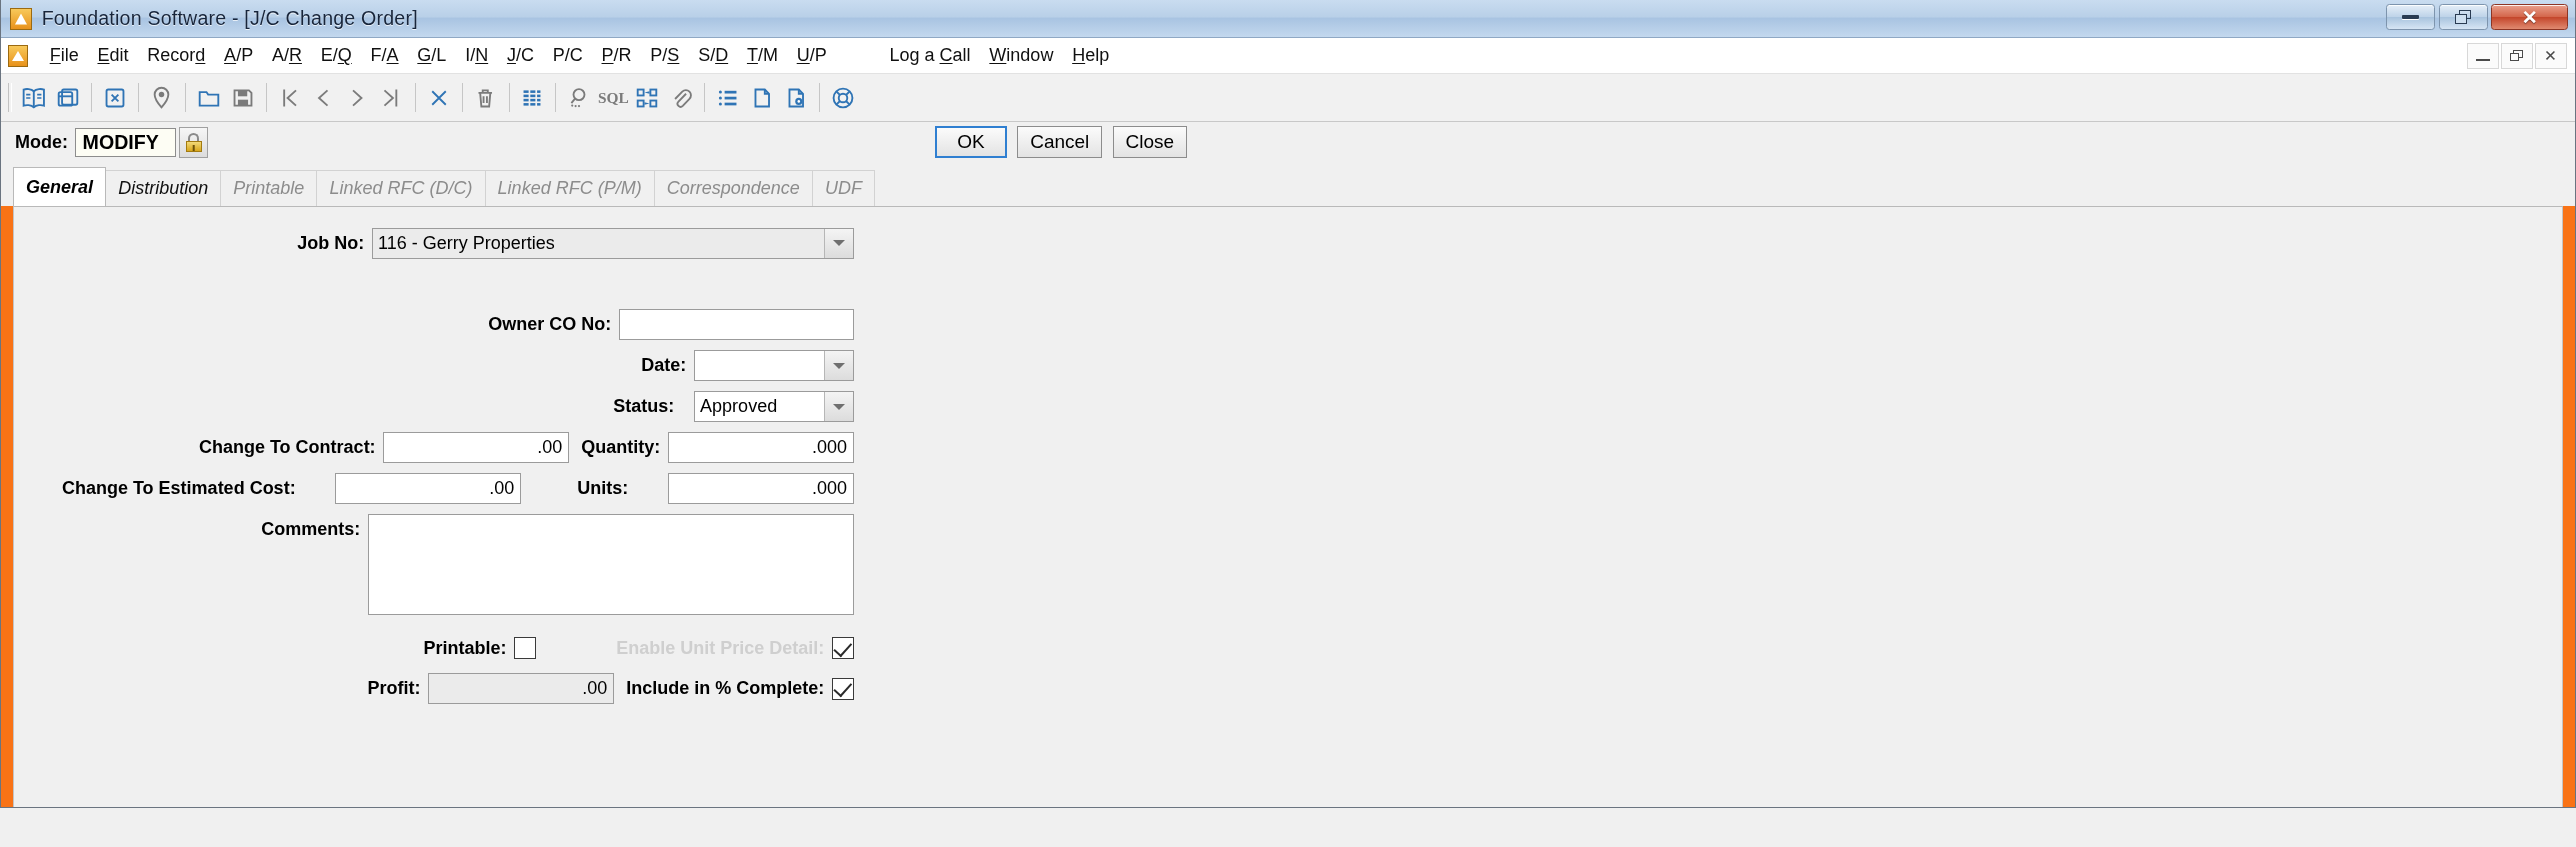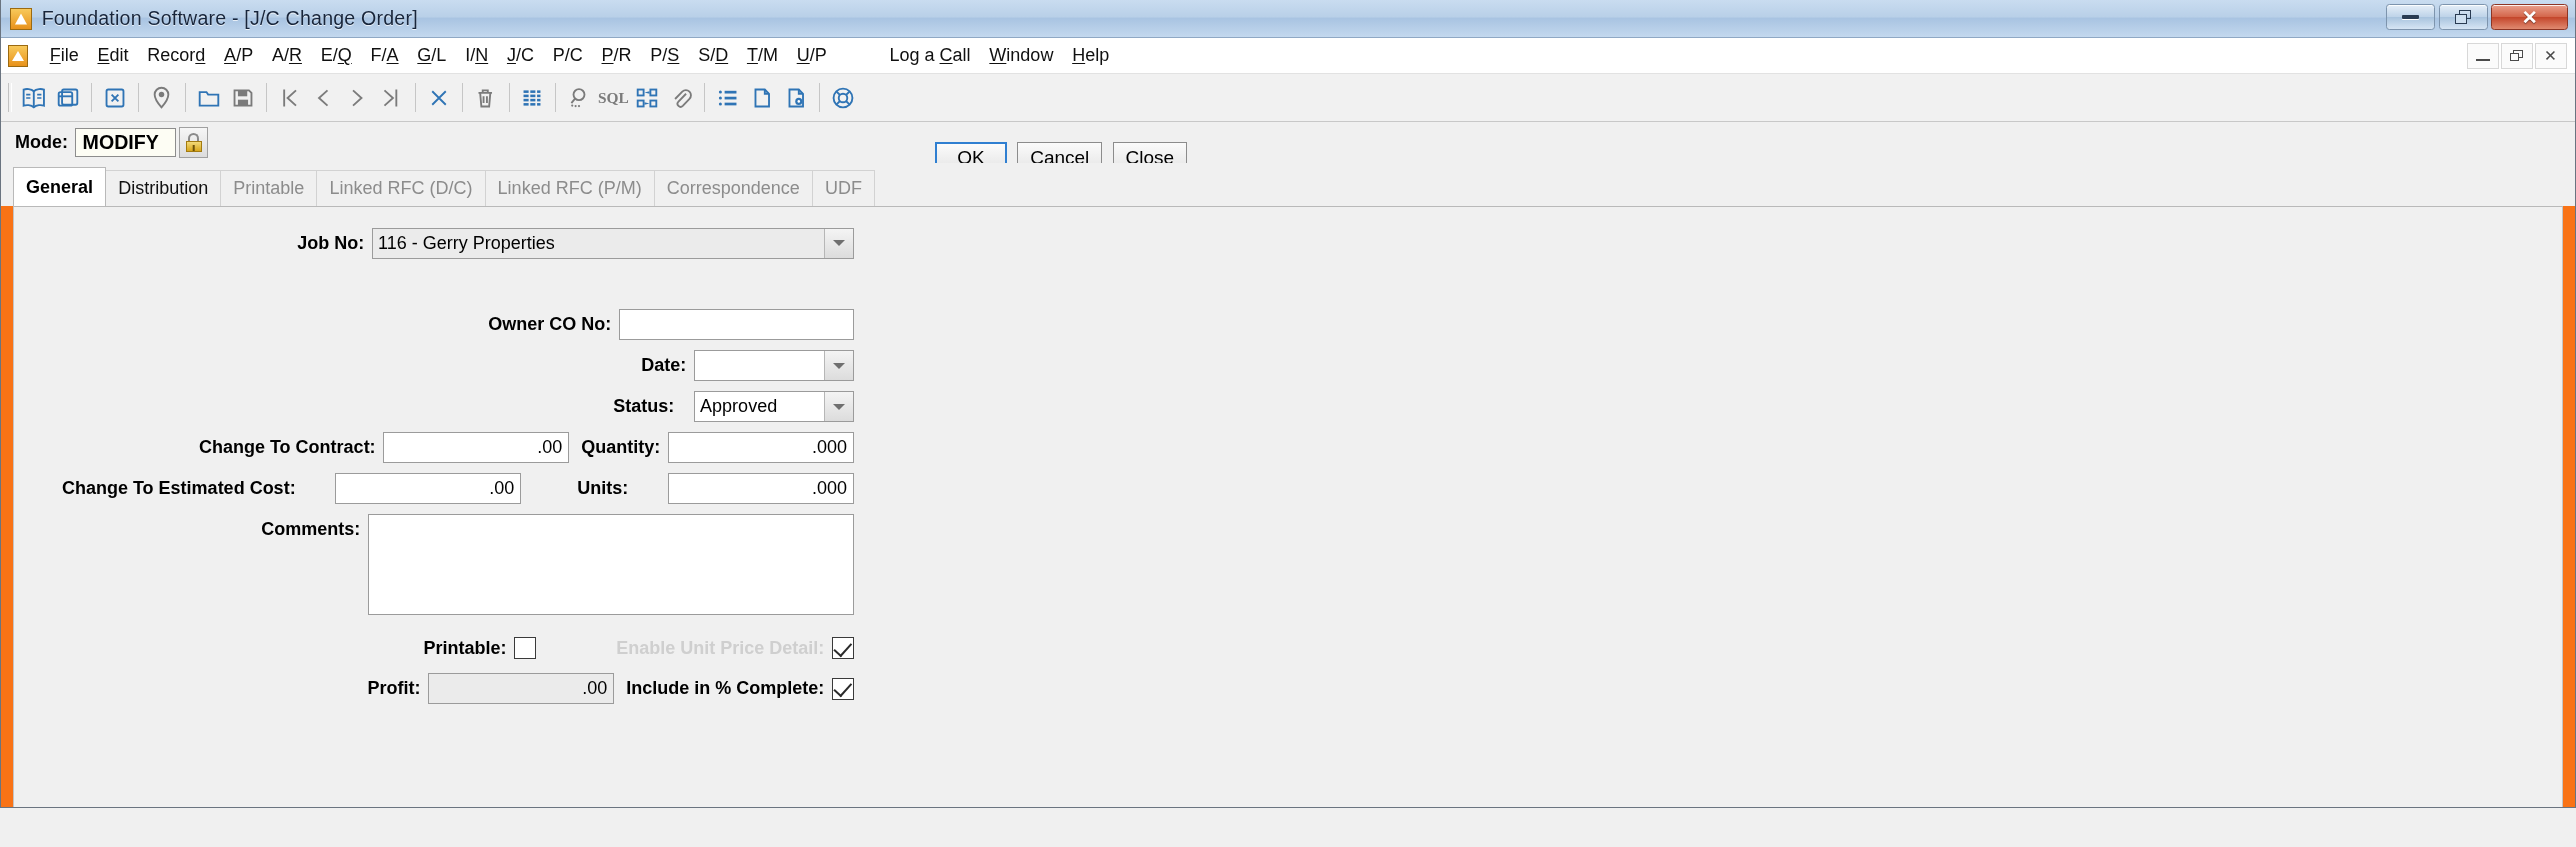--- a/index.html
+++ b/index.html
@@ -167,29 +167,29 @@
     width:2.6px;height:6px;background:#6e5209;
   }
   .btn-row{ position:absolute; left:934px; top:4.3px; display:flex; gap:10.2px; }
   .frm-btn{
     height:32px; min-width:72px; padding:0 12px;
     background:linear-gradient(to bottom,#fbfbfb,#e3e3e3);
     border:0.9px solid #8c8c8c;
     font-size:19px; color:#000;
     display:flex;align-items:center;justify-content:center;
     font-family:"Liberation Sans", sans-serif;
-    margin-top:16px;
   }
   .frm-btn.primary{ border:2.6px solid #2f7fd1; }
 
   
   .tabstrip{
     height:43px; display:flex; align-items:flex-end;
     padding-left:12px; background:#f0f0f0;
     position:relative;
+    font-style:italic;
   }
   .tab{
     height:36px; padding:0 12px;
     display:flex; align-items:center;
     font-size:18px; color:#8c8c8c;
     border:0.9px solid #d2d2d2; border-bottom:none;
     background:#f0f0f0;
     margin-right:-0.9px;
   }
   .tab.enabled{ color:#101010; }

